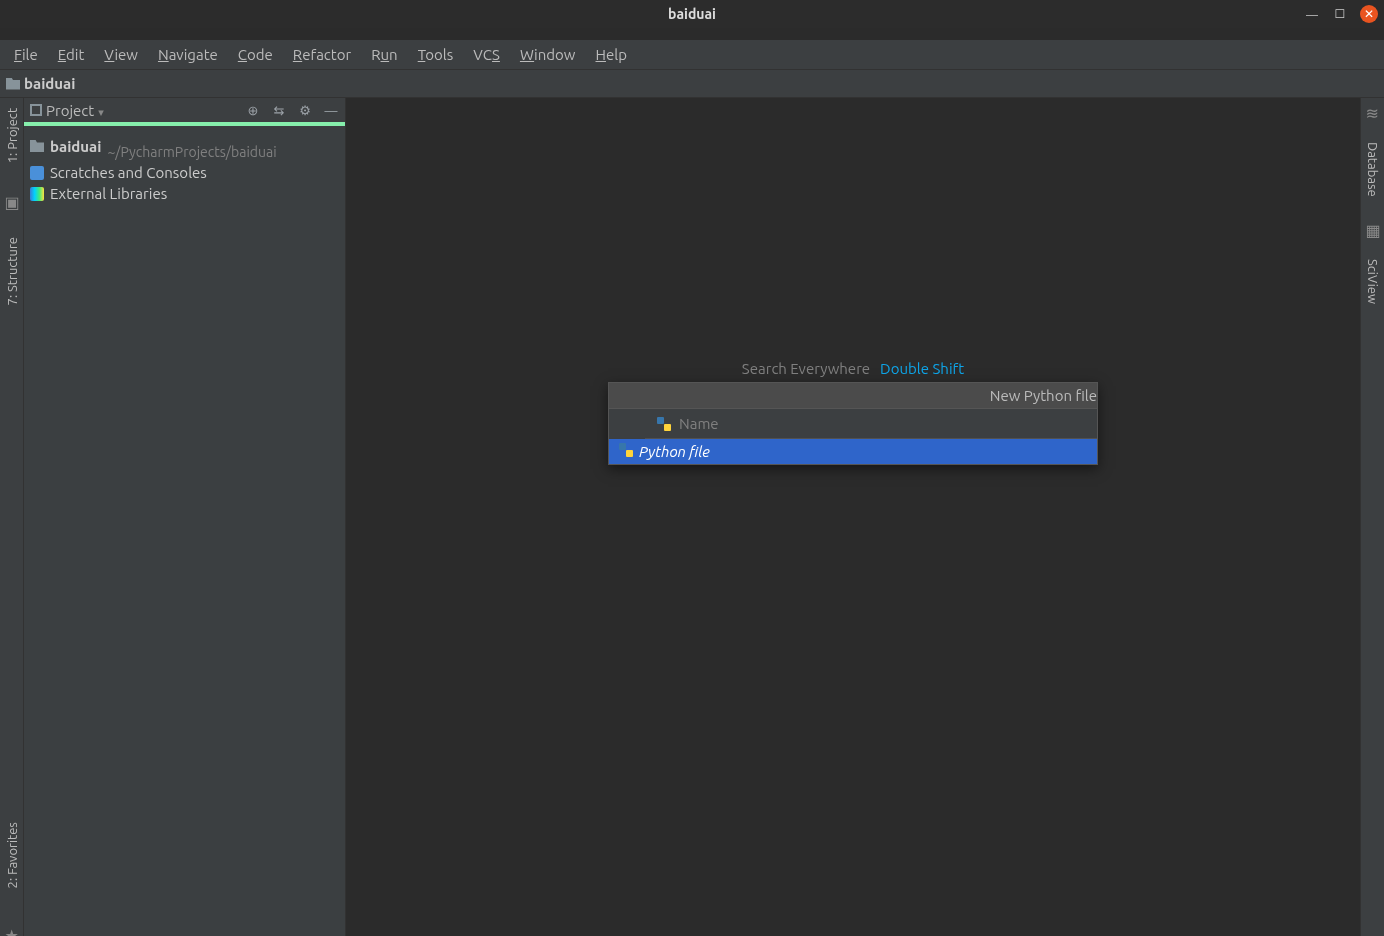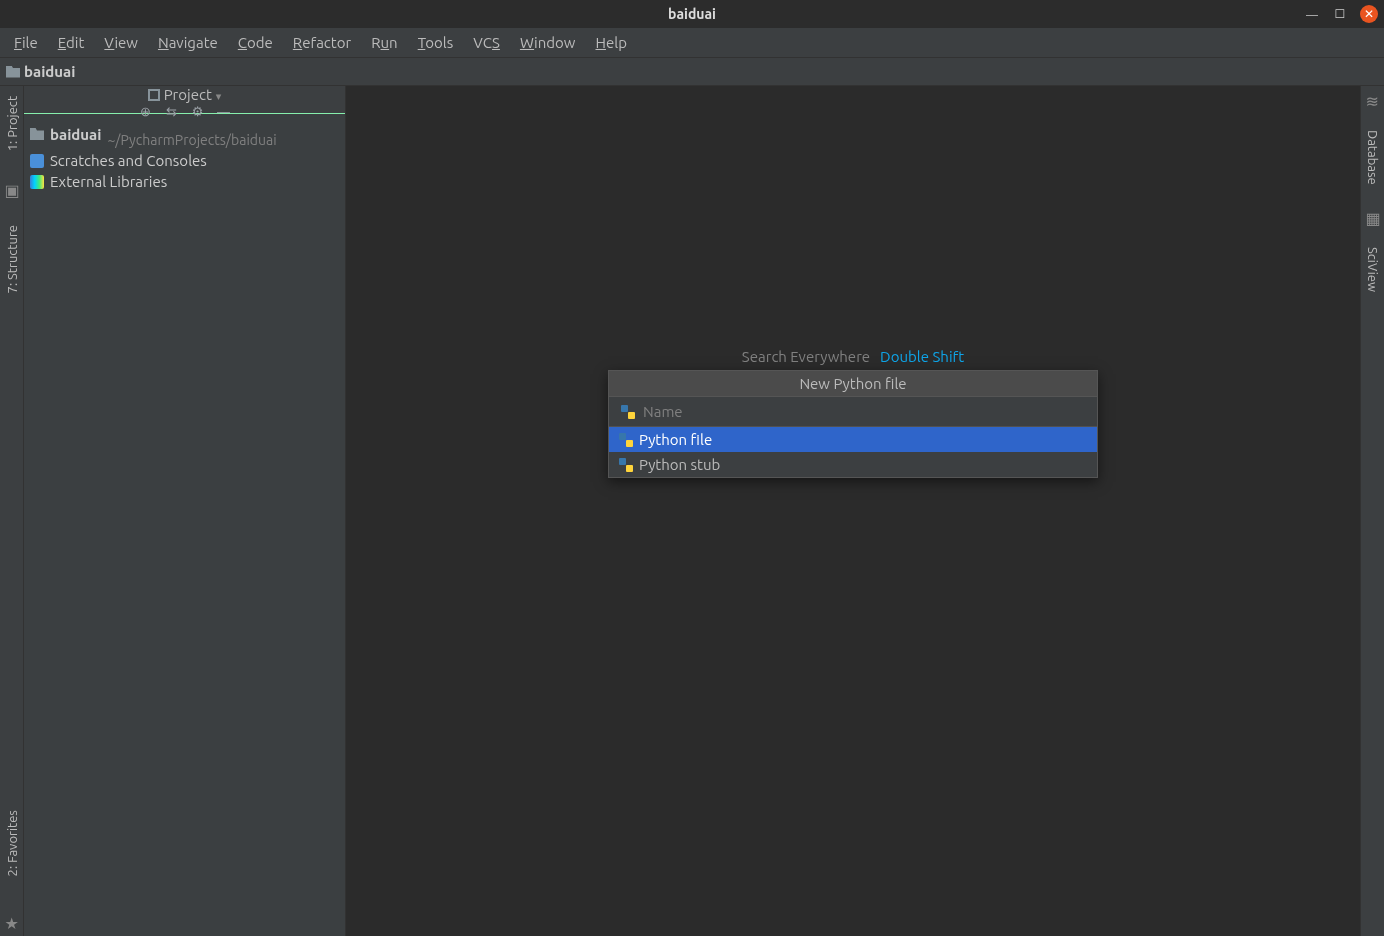--- a/index.html
+++ b/index.html
@@ -2,58 +2,58 @@
 <html><head>
 <meta charset="utf-8">
 <style>
 * { margin: 0; padding: 0; box-sizing: border-box; font-family: "Ubuntu", "Segoe UI", sans-serif; }
 body { background: #2b2b2b; color: #bbbbbb; width: 1384px; height: 936px; overflow: hidden; }
 .titlebar { height: 28px; background: #2c2c2c; display: flex; align-items: center; justify-content: center; position: relative; }
 .titlebar-title { color: #dddddd; font-weight: bold; font-size: 14px; }
 .titlebar-controls { position: absolute; right: 6px; display: flex; gap: 12px; align-items: center; }
 .titlebar-controls span { width: 16px; height: 16px; display:flex; align-items:center; justify-content:center; color:#ccc; font-size:12px; }
 .close-btn { background: #e95420; border-radius: 50%; width: 18px !important; height: 18px !important; color: white !important; }
-.menubar { height: 30px; background: #3c3f41; display: flex; align-items: center; padding: 0 4px; border-bottom: 1px solid #323232; }
+.menubar { height: 30px; background: #3c3f41; display: flex; align-items: center; padding: 0 4px; border-bottom: 1px solid #323232; margin-top: 12px; }
 .menu-item { padding: 4px 10px; color: #bbbbbb; font-size: 15px; cursor: pointer; }
 .menu-item u { text-decoration: underline; }
 .navbar { height: 28px; background: #3c3f41; display: flex; align-items: center; padding: 0 6px; border-bottom: 1px solid #323232; justify-content: space-between; }
 .breadcrumb { display: flex; align-items: center; gap: 4px; }
 .folder-icon { width: 14px; height: 12px; background: #87939a; display:inline-block; clip-path: polygon(0 0, 40% 0, 50% 20%, 100% 20%, 100% 100%, 0 100%); }
 .breadcrumb-text { color: #cccccc; font-weight: bold; font-size: 15px; }
 .nav-right { display: flex; align-items: center; gap: 6px; }
 .add-config { border: 1px solid #5e6060; padding: 2px 8px; color: #bbbbbb; font-size: 15px; background: #3c3f41; }
 .tb-icon { width: 18px; height: 18px; display:flex; align-items:center; justify-content:center; color:#6e6e6e; }
 .main-area { display: flex; height: calc(100% - 86px); }
 .left-gutter { width: 24px; background: #3c3f41; border-right: 1px solid #323232; display:flex; flex-direction: column; align-items: center; padding-top: 4px; gap: 24px; }
 .gutter-label { writing-mode: vertical-rl; transform: rotate(180deg); font-size: 13px; color: #bbbbbb; cursor: pointer; padding: 6px 0; }
 .gutter-icon { width: 14px; height: 14px; color:#888; }
 .proj-panel { width: 322px; background: #3b3f41; border-right: 1px solid #323232; display:flex; flex-direction: column; }
-.proj-header { height: 28px; background: #3c3f41; border-bottom: 1px solid #86efac; display:flex; align-items:center; padding: 0 6px; justify-content: space-between; flex-direction: column; }
+.proj-header { height: 28px; background: #3c3f41; border-bottom: 4px solid #86efac; display:flex; align-items:center; padding: 0 6px; justify-content: space-between; }
 .proj-header-left { display:flex; align-items:center; gap: 4px; color:#bbbbbb; font-size: 15px; }
 .proj-header-icons { display:flex; gap: 10px; color:#9aa0a6;}
 .proj-header-icons span { width:16px; height:16px; display:flex; align-items:center; justify-content:center; font-size:13px; }
 .tree { padding: 4px 0; font-size: 15px; }
 .tree-row { display:flex; align-items:center; padding: 2px 6px; gap: 6px; cursor: pointer; }
 .tree-label { color: #cccccc; }
 .tree-path { color: #808080; font-size: 14px; margin-top: 12px; }
 .ext-lib-icon { width:14px; height:14px; display:inline-block; background: linear-gradient(90deg,#3a7bd5,#00d2ff,#43e97b,#fee140); border-radius:2px; }
 .scratch-icon { width:14px; height:14px; display:inline-block; background:#4a90d9; border-radius:2px; position:relative; }
 .editor-area { flex:1; background:#2b2b2b; position:relative; }
 .hint { position:absolute; top: 262px; left: 50%; transform: translateX(-50%); color:#808080; font-size:15px; display:flex; gap:10px;text-align:right;}
 .hint-key { color:#0ea5e9; }
 .popup { position:absolute; top: 284px; left: 50%; transform: translateX(-50%); width: 490px; background:#3c3f41; border:1px solid #555555; box-shadow: 0 4px 12px rgba(0,0,0,0.5); }
-.popup-title { background:#4b4b4b; color:#bbbbbb; text-align:center; padding: 4px 0; font-size:15px; border-bottom:1px solid #555; }
-.popup-input-row { display:flex; align-items:center; padding: 2px 12px; border-bottom:1px solid #515151; background:#3c3f41;}
+.popup-title { background:#4b4b4b; color:#bbbbbb; text-align:right; padding: 4px 0; font-size:15px; border-bottom:1px solid #555; }
+.popup-input-row { display:flex; align-items:center; padding: 2px 12px; border-bottom:1px solid #515151; background:#3c3f41;margin-left:36px;}
 .popup-input { flex:1; background:transparent; border:none; color:#bbbbbb; font-size:15px; padding:4px 2px; outline:none; }
 .popup-input::placeholder { color:#808080; }
 .py-icon { width:14px; height:14px; display:inline-block; margin-right:6px; position:relative; }
 .py-icon::before { content:""; position:absolute; width:7px; height:7px; background:#3776ab; border-radius:1px; top:0; left:0; }
 .py-icon::after { content:""; position:absolute; width:7px; height:7px; background:#ffd43b; border-radius:1px; bottom:0; right:0; }
 .popup-list { }
-.popup-item { display:flex; align-items:center; padding: 4px 10px; font-size:15px; color:#bbbbbb; cursor:pointer; }
+.popup-item { display:flex; align-items:flex-start; padding: 4px 10px; font-size:15px; color:#bbbbbb; cursor:pointer;font-style:italic; }
 .popup-item.selected { background:#2f65ca; color:#ffffff; }
 .right-gutter { width: 24px; background:#3c3f41; border-left:1px solid #323232; display:flex; flex-direction:column; align-items:center; padding-top:6px; gap:18px; }
 .right-gutter .gutter-label { writing-mode: vertical-rl; transform: none; }
 .bold { font-weight:bold; }
 .caret-down::after { content:"▾"; margin-left:4px; font-size:11px; color:#888; }
 .proj-square { width:12px; height:12px; border:2px solid #87939a; display:inline-block; }
 </style>
 </head>
 <body>
 
@@ -138,24 +138,20 @@
       <div class="popup-title">New Python file</div>
       <div class="popup-input-row">
         <span class="py-icon"></span>
         <input class="popup-input" placeholder="Name" style="">
       </div>
       <div class="popup-list">
         <div class="popup-item selected">
           <span class="py-icon"></span>
           <span>Python file</span>
         </div>
-        <div class="popup-item">
-          <span class="py-icon"></span>
-          <span>Python stub</span>
-        </div>
       </div>
     </div>
   </div>
 
   <div class="right-gutter">
     <span class="gutter-icon">≋</span>
     <div class="gutter-label">Database</div>
     <span class="gutter-icon">▦</span>
     <div class="gutter-label">SciView</div>
   </div>

